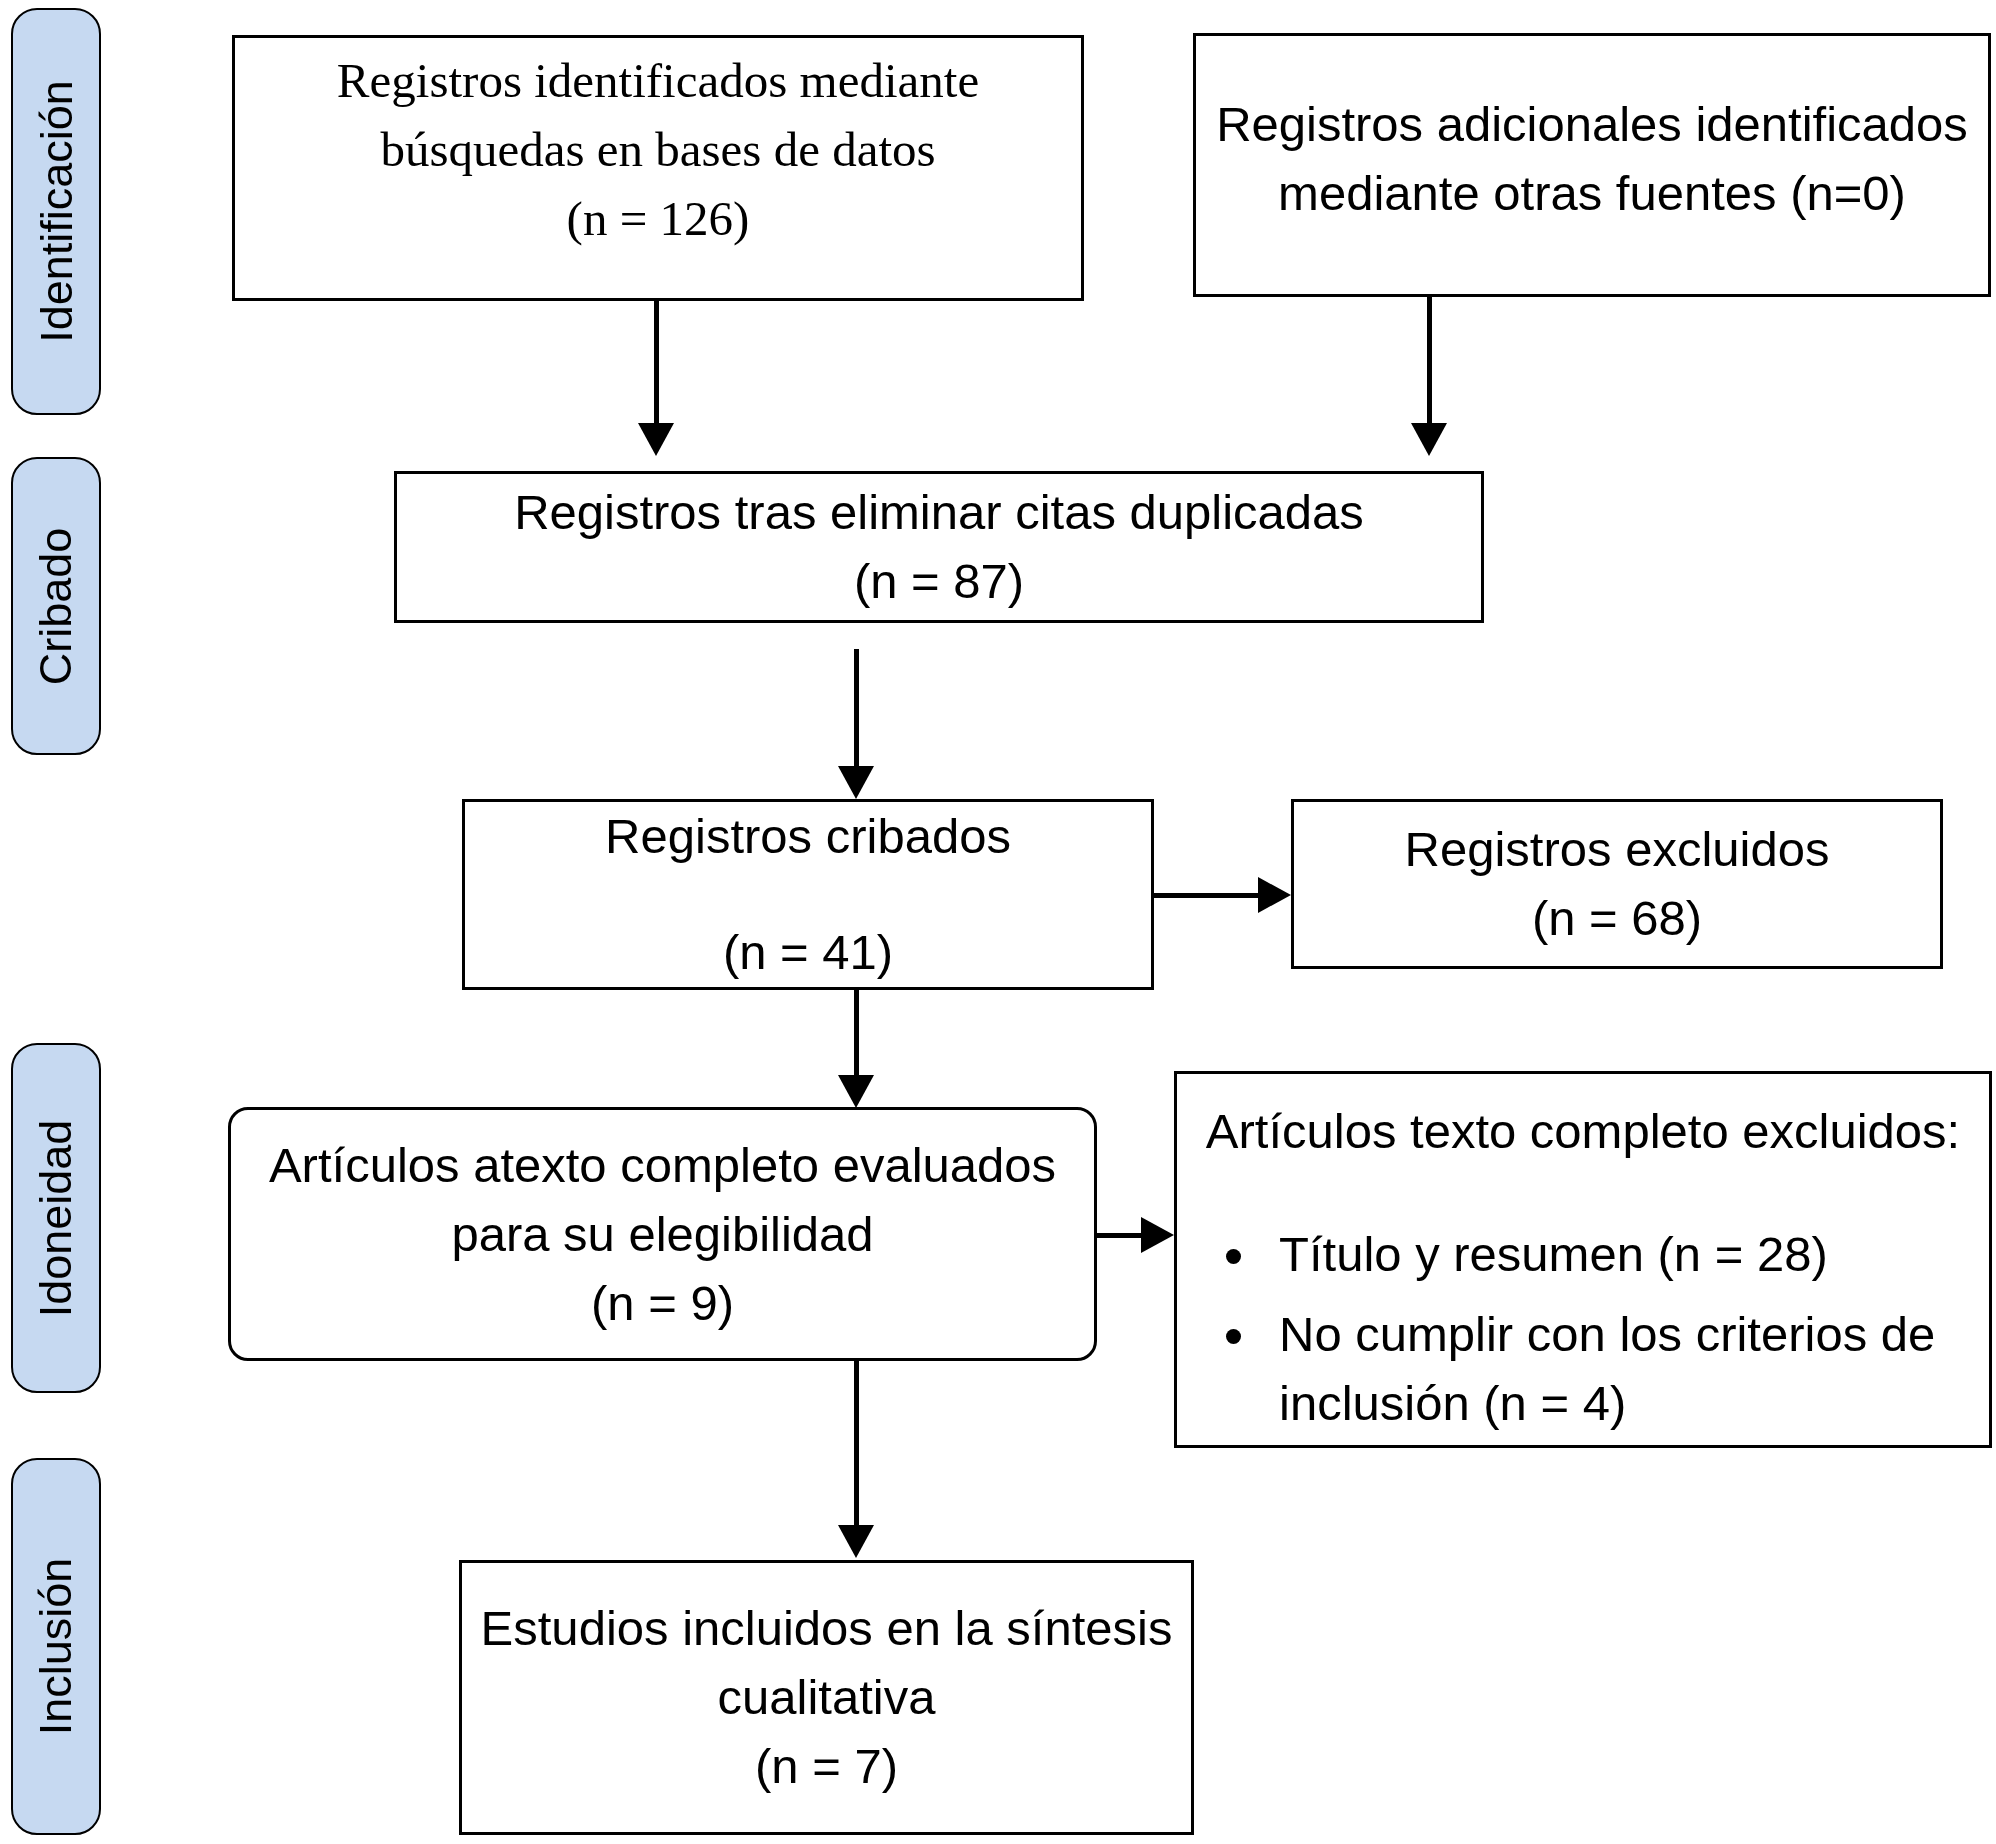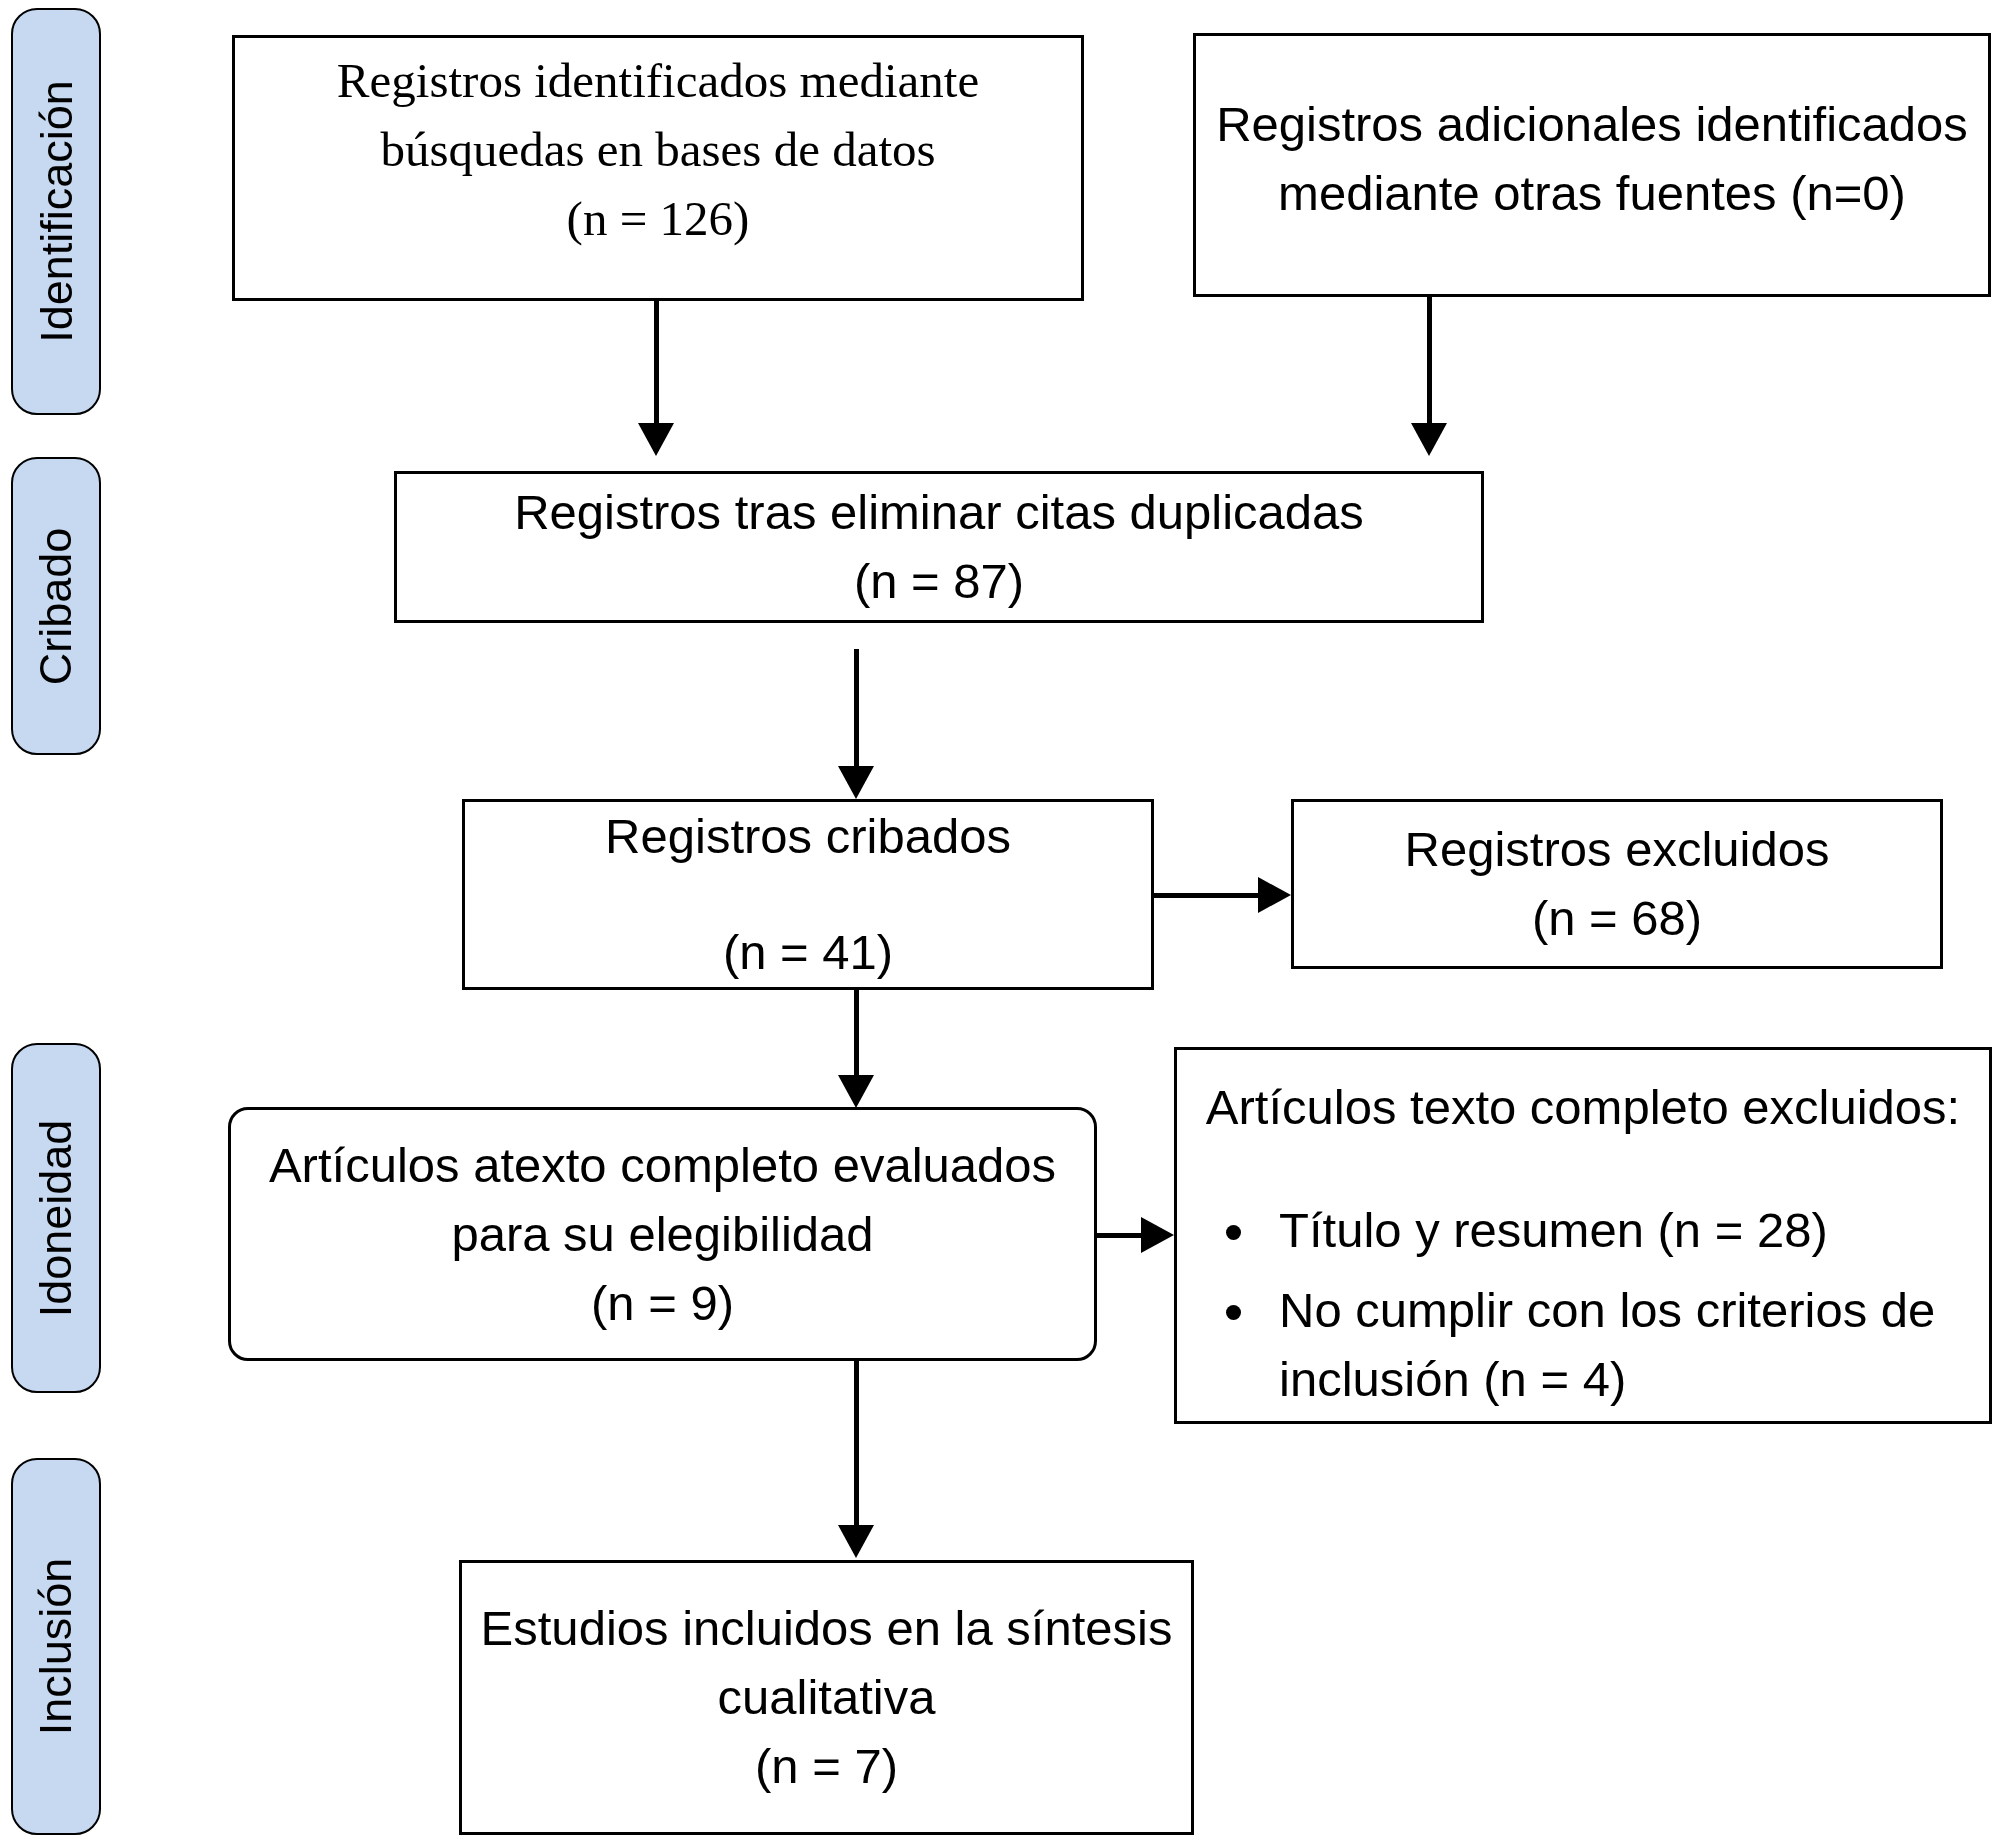--- a/index.html
+++ b/index.html
@@ -53,20 +53,21 @@
     font-size: 49px;
     line-height: 69px;
   }
   .fbox .bline { display: block; }
 
   
   .fbox.bullets-box {
     justify-content: flex-start;
     padding-top: 22.5px;
     text-align: center;
+    margin-top: 24px;
   }
   .bullets-box ul {
     margin: 54px 0 0 0;
     padding: 0 37px 0 85px;
     text-align: left;
     list-style: disc outside;
     align-self: stretch;
   }
   .bullets-box li {
     margin: 0 0 11.2px 0;

